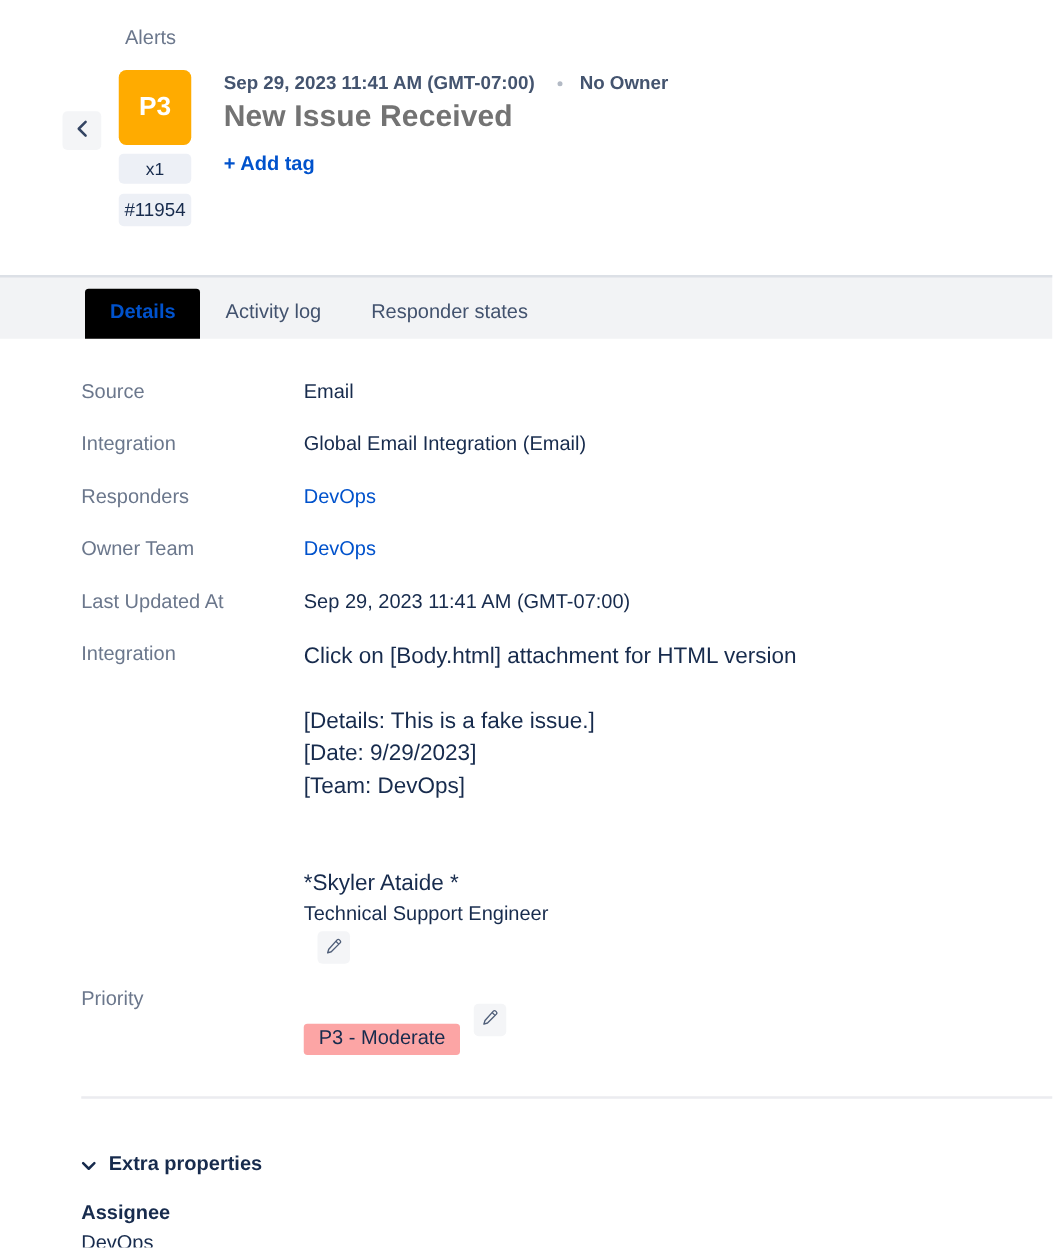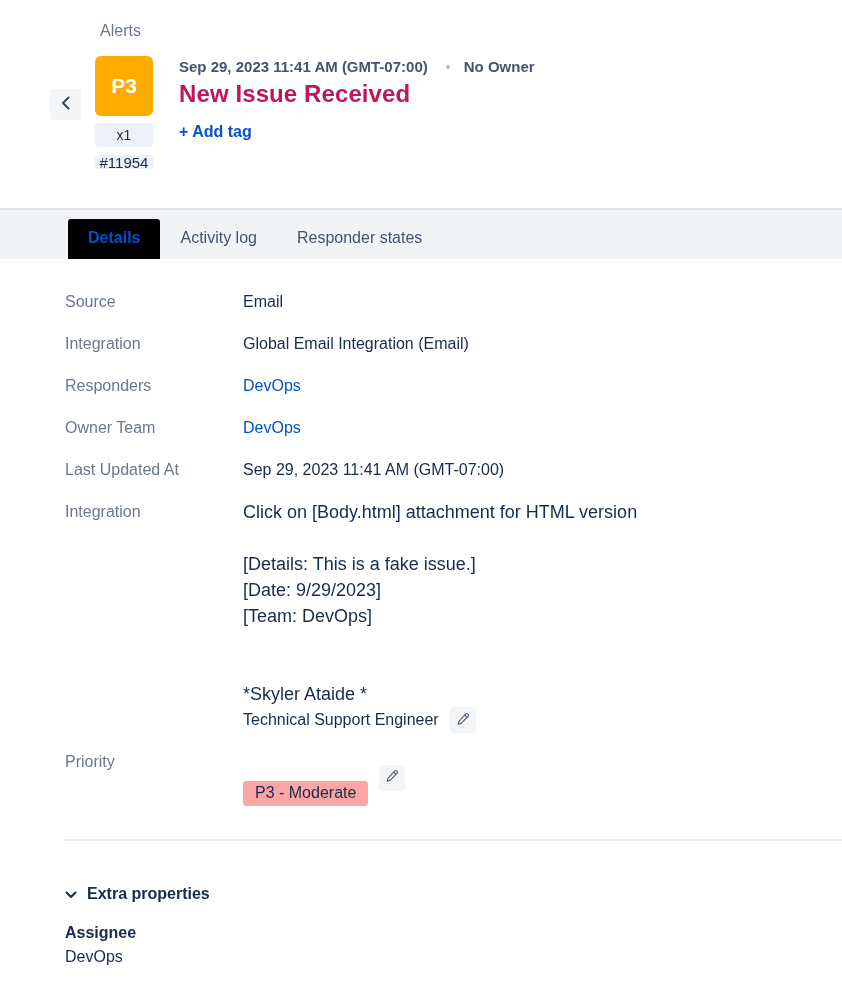--- a/index.html
+++ b/index.html
@@ -64,21 +64,21 @@
     background: #EDF0F6;
     font-size: 14px;
     font-weight: 500;
     color: #172B4D;
     display: flex;
     align-items: center;
     justify-content: center;
   }
   .tinyid-badge {
     margin-top: 8px;
-    height: 14px;
+    height: 26px;
     border-radius: 4px;
     background: #EDF0F6;
     font-size: 15px;
     font-weight: 500;
     color: #172B4D;
     display: flex;
     align-items: center;
     justify-content: center;
   }
   .header-main { margin-left: 26px; padding-top: 2px; }
@@ -92,21 +92,21 @@
   .meta-dot {
     width: 4px; height: 4px;
     border-radius: 50%;
     background: #B3BAC5;
     margin: 0 14px 0 18px;
   }
   .page-title {
     margin-top: 5px;
     font-size: 24px;
     font-weight: 700;
-    color: #be185d;
+    color: #737373;
     letter-spacing: 0.1px;
   }
   .add-tag {
     display: inline-block;
     margin-top: 15px;
     font-size: 16px;
     font-weight: 600;
     color: #0052CC;
     text-decoration: none;
     cursor: pointer;
@@ -158,20 +158,21 @@
     white-space: pre-wrap;
     font-size: 18px;
     line-height: 26px;
     color: #172B4D;
   }
   .description-lastline {
     display: flex;
     font-size: 16px;
     line-height: 26px;
     color: #172B4D;
+    flex-direction: column;
   }
   .edit-button {
     margin-left: 11px;
     width: 26px;
     height: 26px;
     border-radius: 4px;
     background: #F4F5F7;
     border: none;
     display: inline-flex;
     align-items: center;

